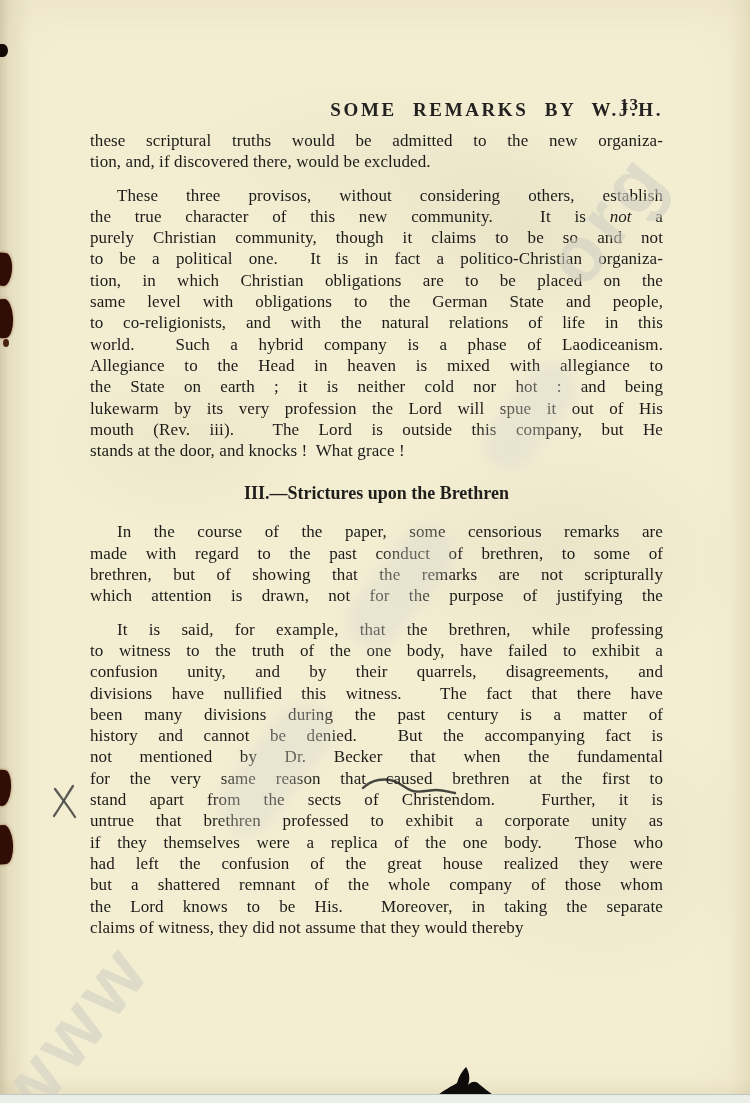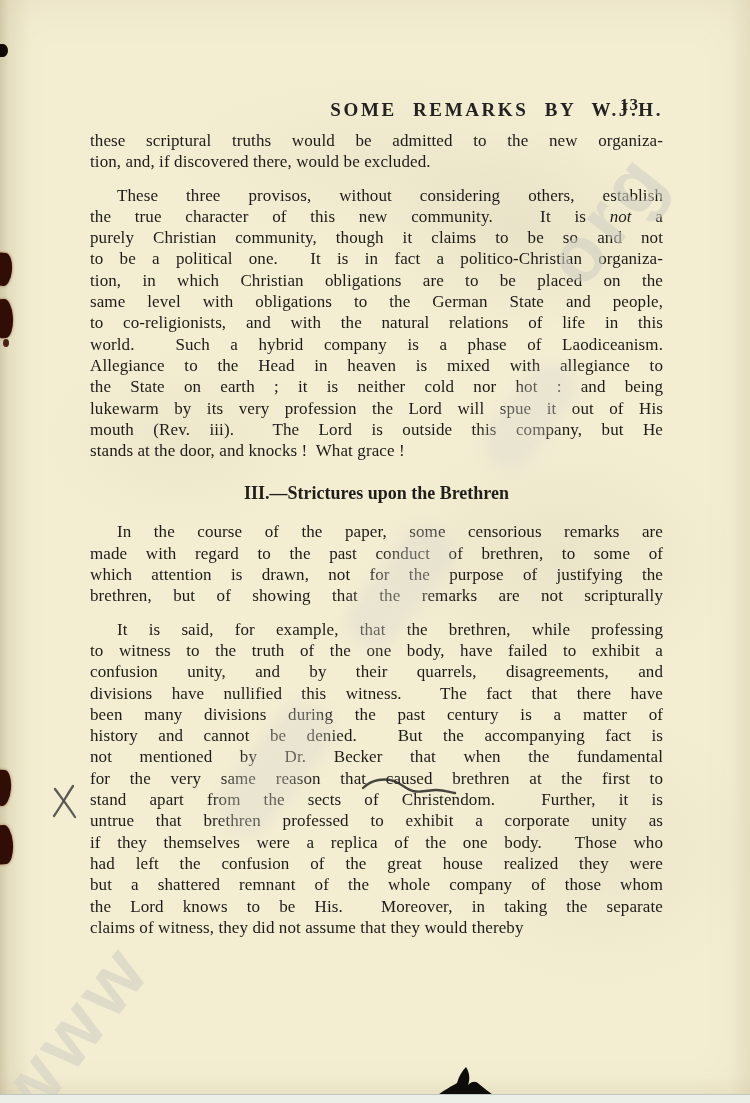--- a/index.html
+++ b/index.html
@@ -109,22 +109,22 @@
         <div class="tline">Allegiance to the Head in heaven is mixed with allegiance to</div>
         <div class="tline">the State on earth ; it is neither cold nor hot : and being</div>
         <div class="tline">lukewarm by its very profession the Lord will spue it out of His</div>
         <div class="tline">mouth (Rev. iii).&nbsp; The Lord is outside this company, but He</div>
         <div class="tline tlast">stands at the door, and knocks !&nbsp; What grace !</div>
       </div>
     <h2 class="section-heading">III.—Strictures upon the Brethren</h2>
     <div class="para indent">
         <div class="tline">In the course of the paper, some censorious remarks are</div>
         <div class="tline">made with regard to the past conduct of brethren, to some of</div>
+        <div class="tline">brethren, but of showing that the remarks are not scripturally</div>
         <div class="tline">which attention is drawn, not for the purpose of justifying the</div>
-        <div class="tline">brethren, but of showing that the remarks are not scripturally</div>
       </div>
     <div class="para indent">
         <div class="tline">It is said, for example, that the brethren, while professing</div>
         <div class="tline">to witness to the truth of the one body, have failed to exhibit a</div>
         <div class="tline">confusion unity, and by their quarrels, disagreements, and</div>
         <div class="tline">divisions have nullified this witness.&nbsp; The fact that there have</div>
         <div class="tline">been many divisions during the past century is a matter of</div>
         <div class="tline">history and cannot be denied.&nbsp; But the accompanying fact is</div>
         <div class="tline">not mentioned by Dr. Becker that when the fundamental</div>
         <div class="tline">for the very same reason that caused brethren at the first to</div>

